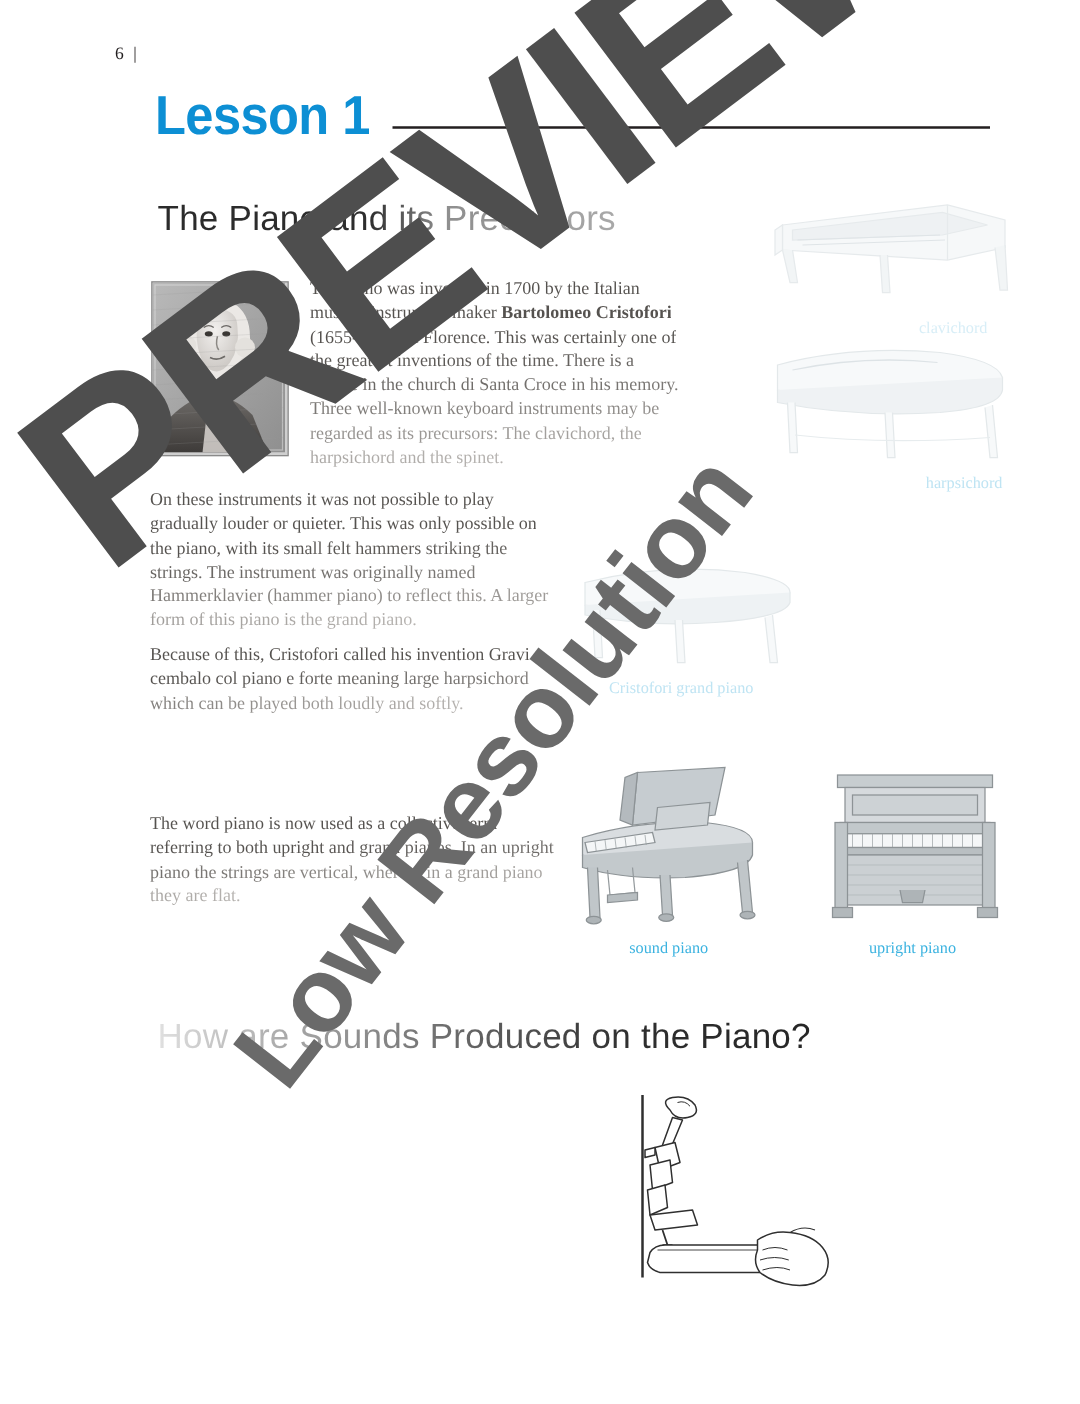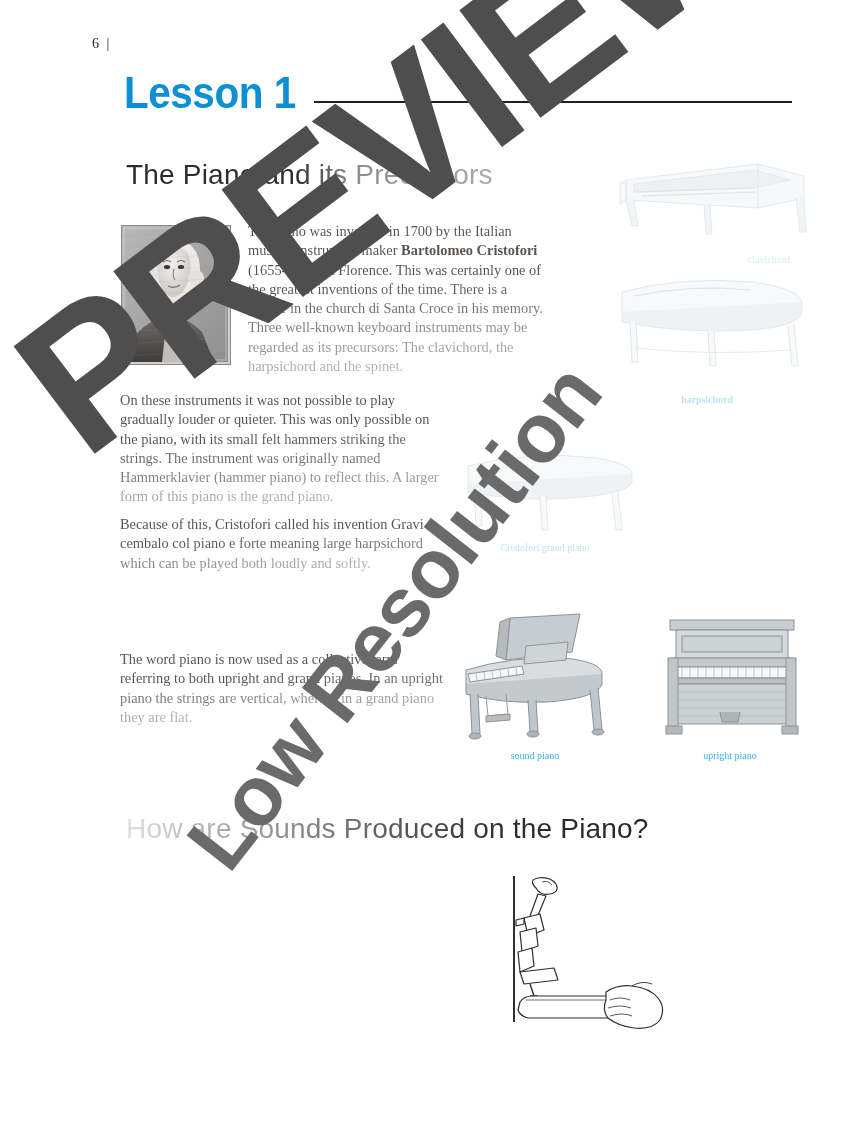--- a/index.html
+++ b/index.html
@@ -155,34 +155,34 @@
     overflow: hidden;
   }
   .portrait svg { display: block; }
 
   
   .figure {
     position: absolute;
   }
   .figure .caption {
     font-family: "Liberation Serif", serif;
-    font-size: 10px;
+    font-size: 13px;
     color: #3cb3e0;
     white-space: nowrap;
     text-align: center;
   }
   .figure.faded .caption { color: #d8eef7; }
   .figure.semifaded .caption { color: #bfe4f3; }
   .figure .art { display: block; }
 
   #fig-clavichord { left: 608px; top: 142px; width: 200px; }
   #fig-clavichord .caption { margin-top: 2px; text-align: right; padding-right: 18px; }
 
   #fig-harpsichord { left: 612px; top: 262px; width: 196px; }
-  #fig-harpsichord .caption { margin-top: 20px; padding-right: 6px; font-weight: bold; }
+  #fig-harpsichord .caption { margin-top: 4px; text-align: right; padding-right: 6px; }
 
   #fig-cristofori { left: 452px; top: 440px; width: 186px; }
   #fig-cristofori .caption { margin-top: 4px; }
 
   #fig-spinet { left: 648px; top: 438px; width: 160px; }
   #fig-spinet .caption { margin-top: 6px; text-align: center; }
 
   #fig-grand { left: 452px; top: 612px; width: 166px; }
   #fig-grand .caption { margin-top: 4px; }
 

